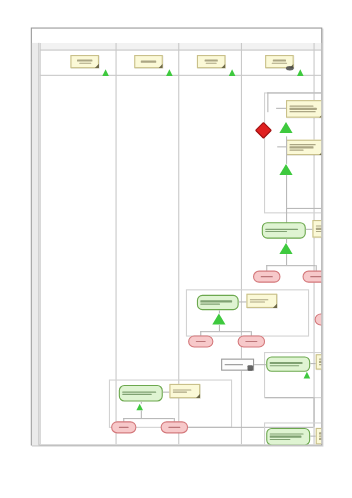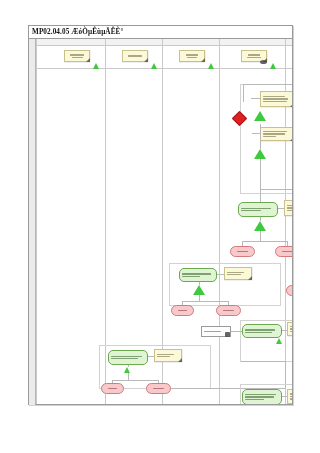--- a/index.html
+++ b/index.html
@@ -96,23 +96,20 @@
 
   .stamp{position:absolute;background:#4a4a4a;border-radius:50%;opacity:.85;}
 </style>
 </head>
 <body>
 
 <div id="page">
 
   <div class="sheet">
 
-    <div class="title-bar">
-      <span class="title-text">MP02.04.05 ÆóÒµÊùµÃÊÈ°</span>
-    </div>
 
     <div class="gutter"></div>
 
     <div class="canvas">
 
       <div class="lane-head"></div>
 
       <div class="vline" style="left:0px;"></div>
       <div class="vline" style="left:69px;"></div>
       <div class="vline" style="left:126px;"></div>

